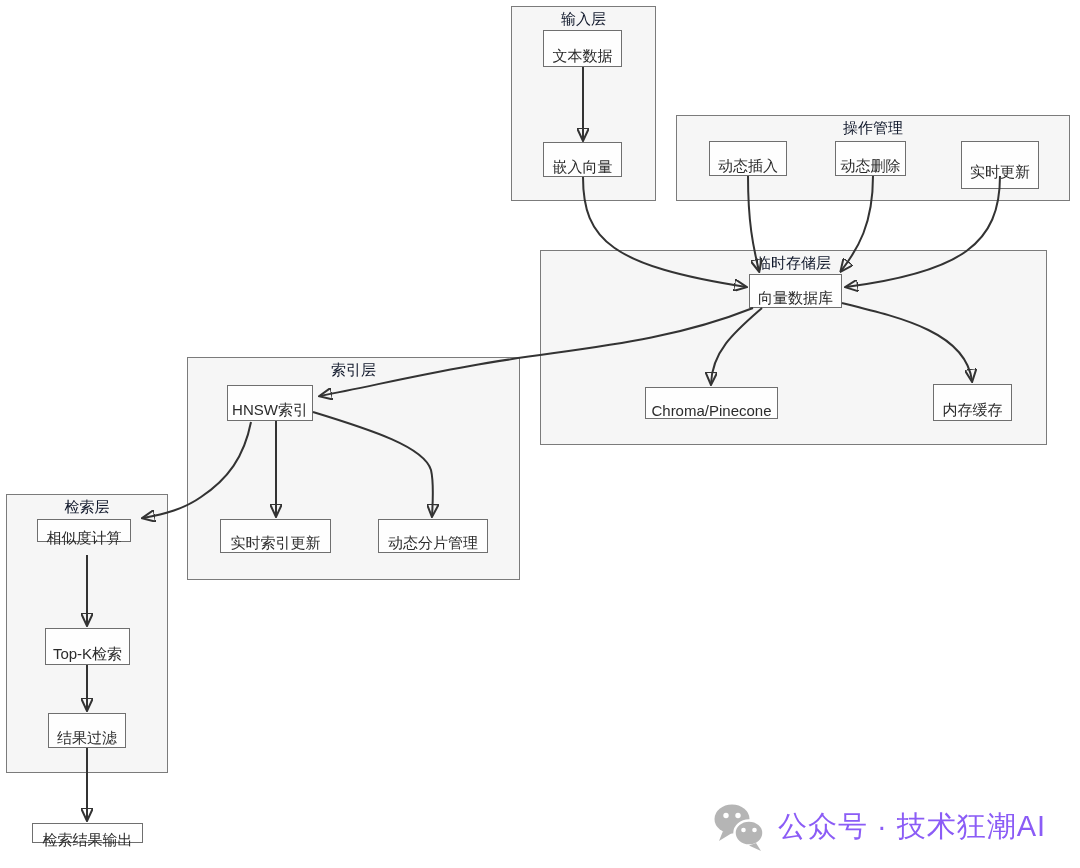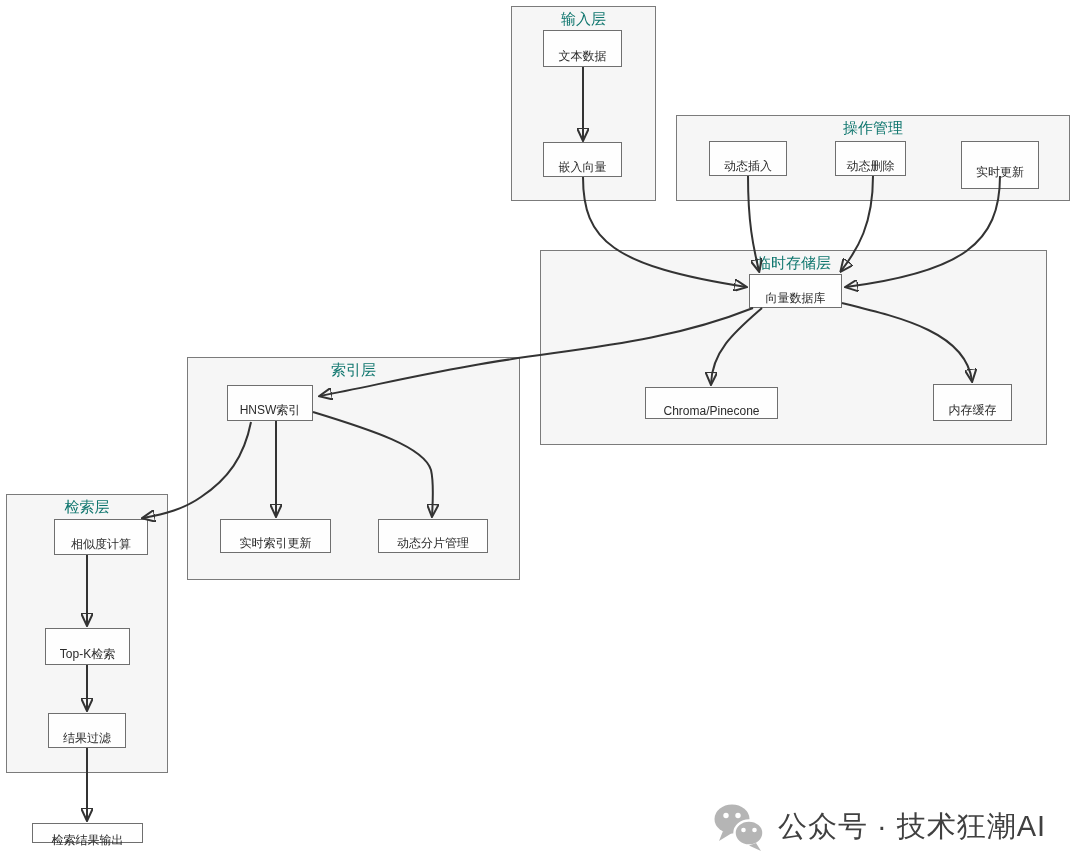--- a/index.html
+++ b/index.html
@@ -20,35 +20,35 @@
     border: 1px solid #7b7b7b;
     z-index: 1;
   }
   .group-title {
     position: absolute;
     top: 3px;
     left: 0;
     right: 0;
     text-align: center;
     font-size: 15px;
-    color: #0f766e;
+    color: #0f172a;
     white-space: nowrap;
   }
 
   .node {
     position: absolute;
     background: #fefefe;
     border: 1px solid #6f6f6f;
     display: flex;
     align-items: center;
     justify-content: center;
     z-index: 3;
   }
   .node span {
-    font-size: 12px;
+    font-size: 15px;
     color: #2b2b2b;
     white-space: nowrap;
     margin-top: 15px;
   }
 
   .arrows {
     position: absolute;
     left: 0;
     top: 0;
     z-index: 5;
@@ -64,21 +64,21 @@
     position: absolute;
     left: 712px;
     top: 802px;
     display: flex;
     align-items: center;
     gap: 12px;
     z-index: 2;
   }
   .watermark-text {
     font-size: 29px;
-    color: #404040;
+    color: #8b5cf6;
     letter-spacing: 1px;
     white-space: nowrap;
   }
 </style>
 </head>
 <body>
 
 <div class="canvas">
 
   <div class="group" style="left:511px; top:6px; width:145px; height:195px">
@@ -138,21 +138,21 @@
   </div>
 
   <div class="node" style="left:220px; top:519px; width:111px; height:34px">
     <span>实时索引更新</span>
   </div>
 
   <div class="node" style="left:378px; top:519px; width:110px; height:34px">
     <span>动态分片管理</span>
   </div>
 
-  <div class="node" style="left:54px; top:519px; width:94px; height:36px">
+  <div class="node" style="left:37px; top:519px; width:94px; height:23px">
     <span>相似度计算</span>
   </div>
 
   <div class="node" style="left:45px; top:628px; width:85px; height:37px">
     <span>Top-K检索</span>
   </div>
 
   <div class="node" style="left:48px; top:713px; width:78px; height:35px">
     <span>结果过滤</span>
   </div>

